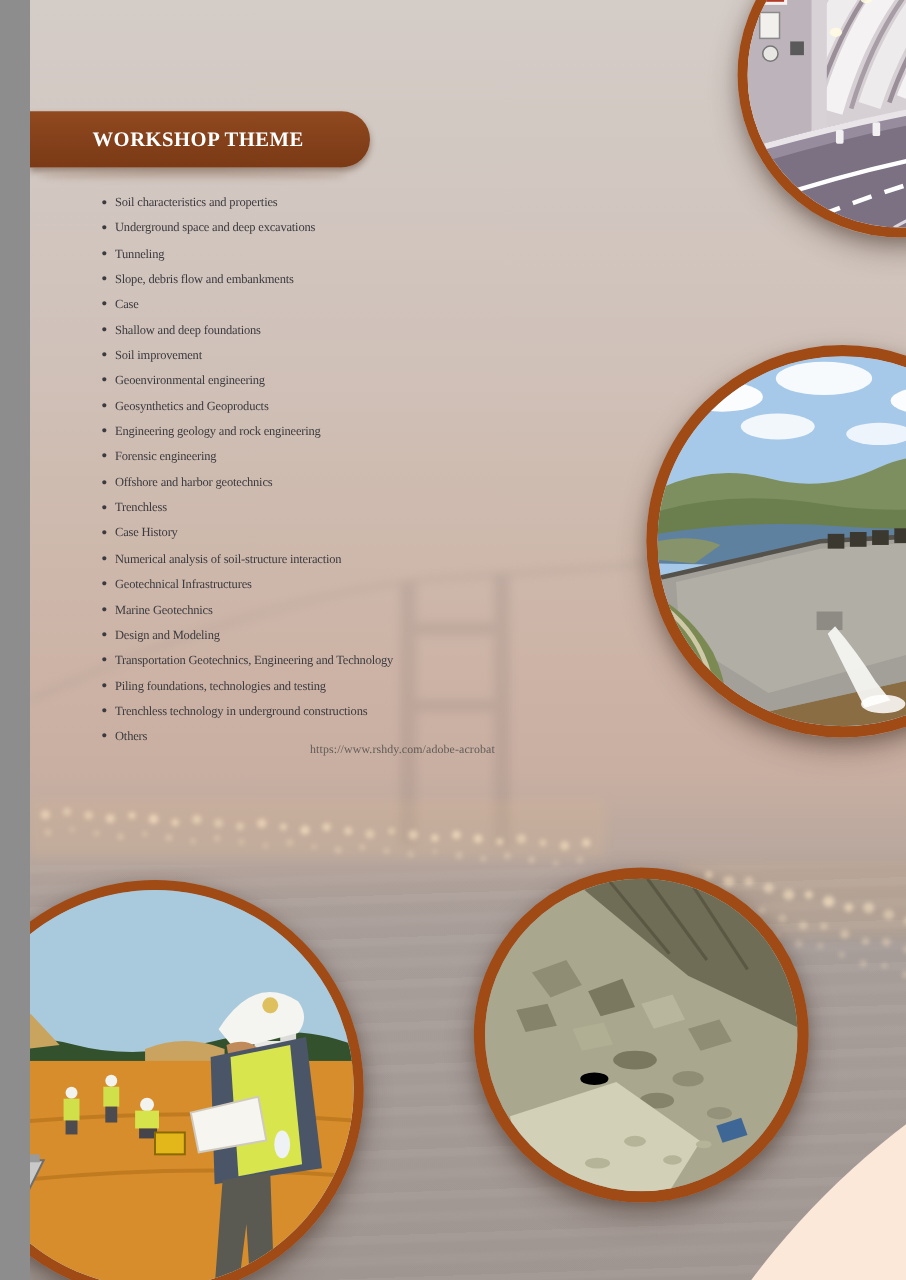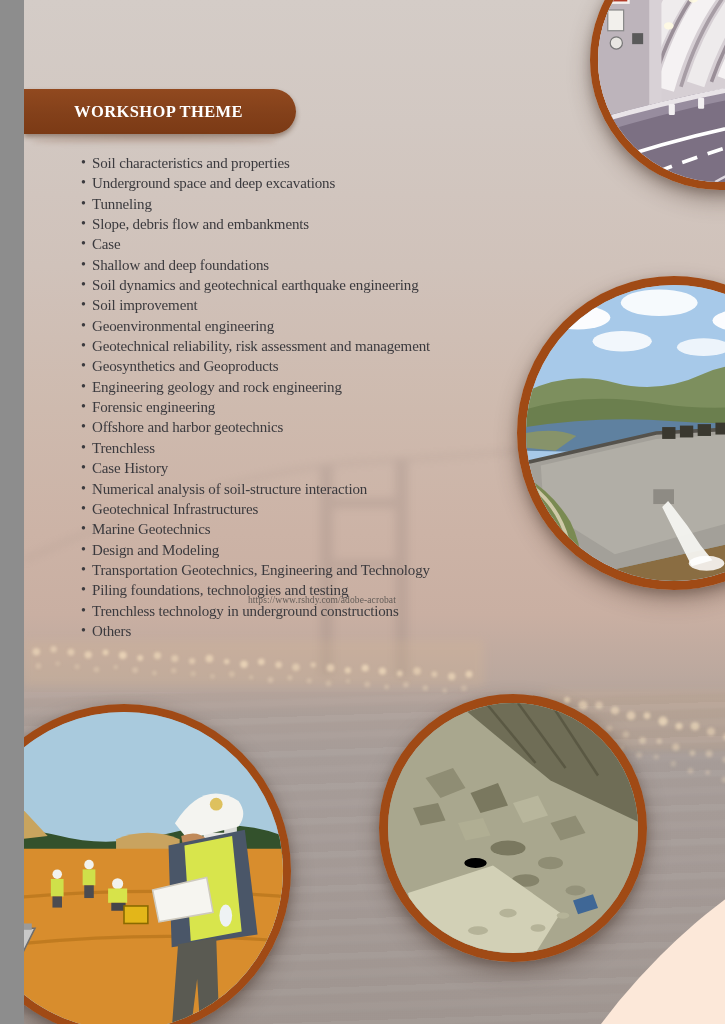--- a/index.html
+++ b/index.html
@@ -37,21 +37,21 @@
     content:"";position:absolute;left:8px;right:20px;top:100%;margin-top:3px;height:9px;
     background:linear-gradient(180deg,rgba(125,75,45,.30),rgba(125,75,45,0));
     border-radius:50%;filter:blur(2px);
   }
   ul.theme-list{
     position:absolute;left:57px;top:153px;margin:0;padding:0;list-style:none;
     z-index:20;width:480px;
   }
   ul.theme-list li{
     position:relative;padding-left:11px;
-    font-size:15px;line-height:20.35px;color:#3b3a3e;letter-spacing:-.15px;
+    font-size:10px;line-height:20.35px;color:#3b3a3e;letter-spacing:-.15px;
   }
   ul.theme-list li::before{
     content:"•";position:absolute;left:0;top:0;font-size:14px;color:#3b3a3e;
   }
   .watermark{
     position:absolute;left:224px;top:595px;z-index:30;
     font-size:9.5px;color:#57524f;opacity:.9;letter-spacing:.1px;
   }
   .photo{
     position:absolute;border-radius:50%;overflow:hidden;z-index:10;
@@ -185,24 +185,22 @@
     <span>WORKSHOP THEME</span>
   </div>
 
   <ul class="theme-list">
       <li>Soil characteristics and properties</li>
       <li>Underground space and deep excavations</li>
       <li>Tunneling</li>
       <li>Slope, debris flow and embankments</li>
       <li>Case</li>
       <li>Shallow and deep foundations</li>
-      <li>Soil dynamics and geotechnical earthquake engineering</li>
       <li>Soil improvement</li>
       <li>Geoenvironmental engineering</li>
-      <li>Geotechnical reliability, risk assessment and management</li>
       <li>Geosynthetics and Geoproducts</li>
       <li>Engineering geology and rock engineering</li>
       <li>Forensic engineering</li>
       <li>Offshore and harbor geotechnics</li>
       <li>Trenchless</li>
       <li>Case History</li>
       <li>Numerical analysis of soil-structure interaction</li>
       <li>Geotechnical Infrastructures</li>
       <li>Marine Geotechnics</li>
       <li>Design and Modeling</li>

